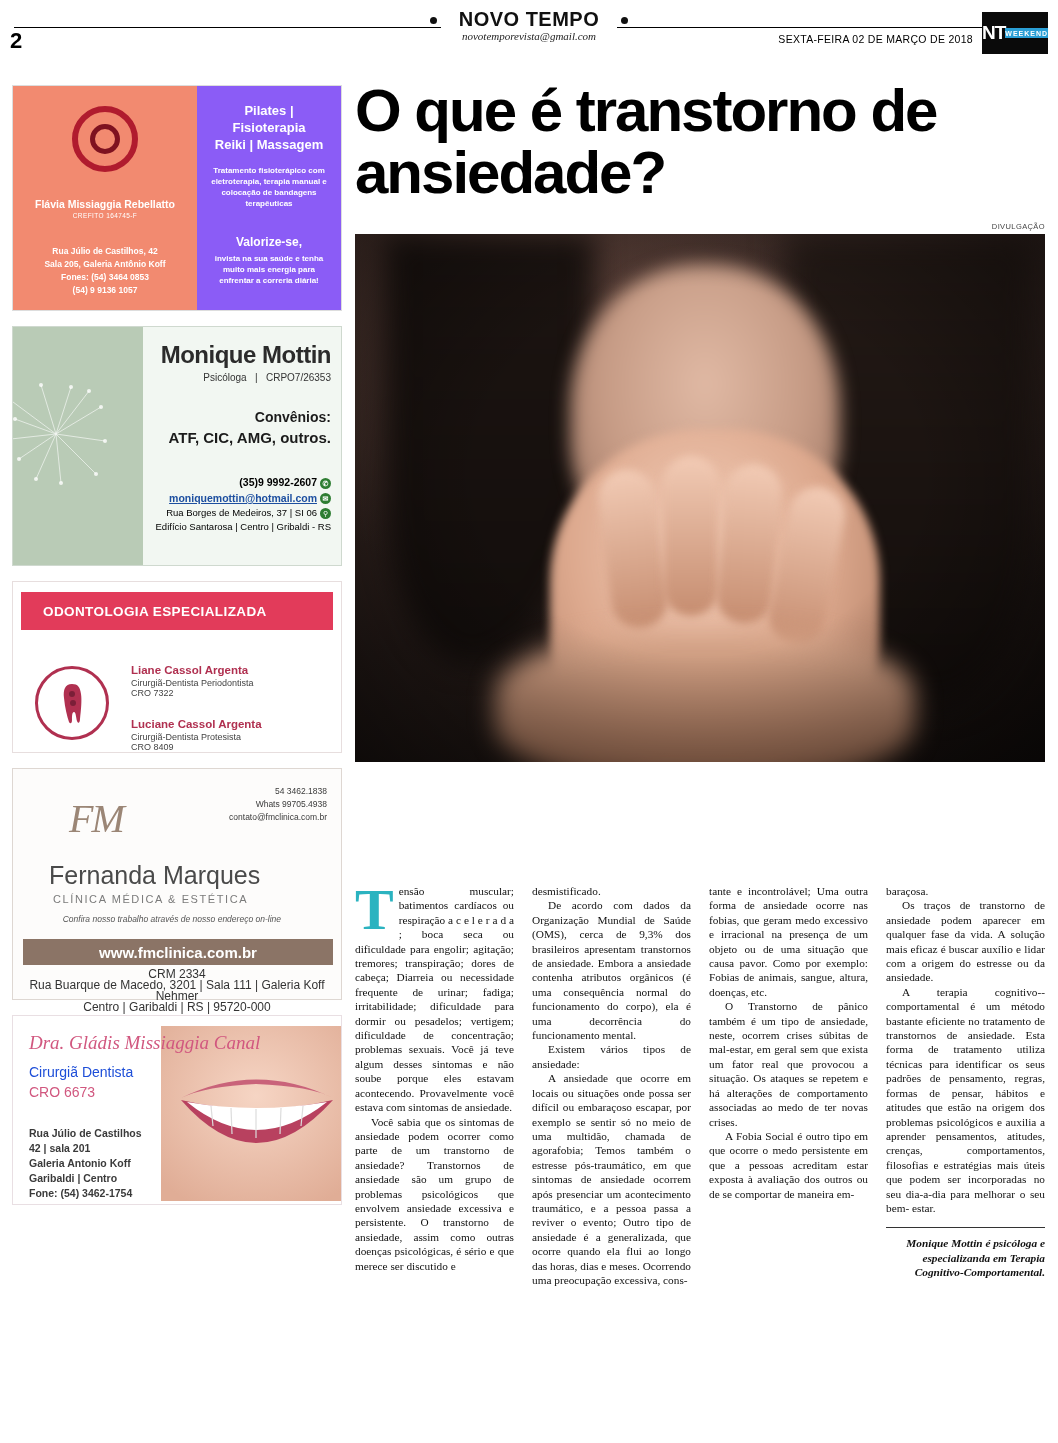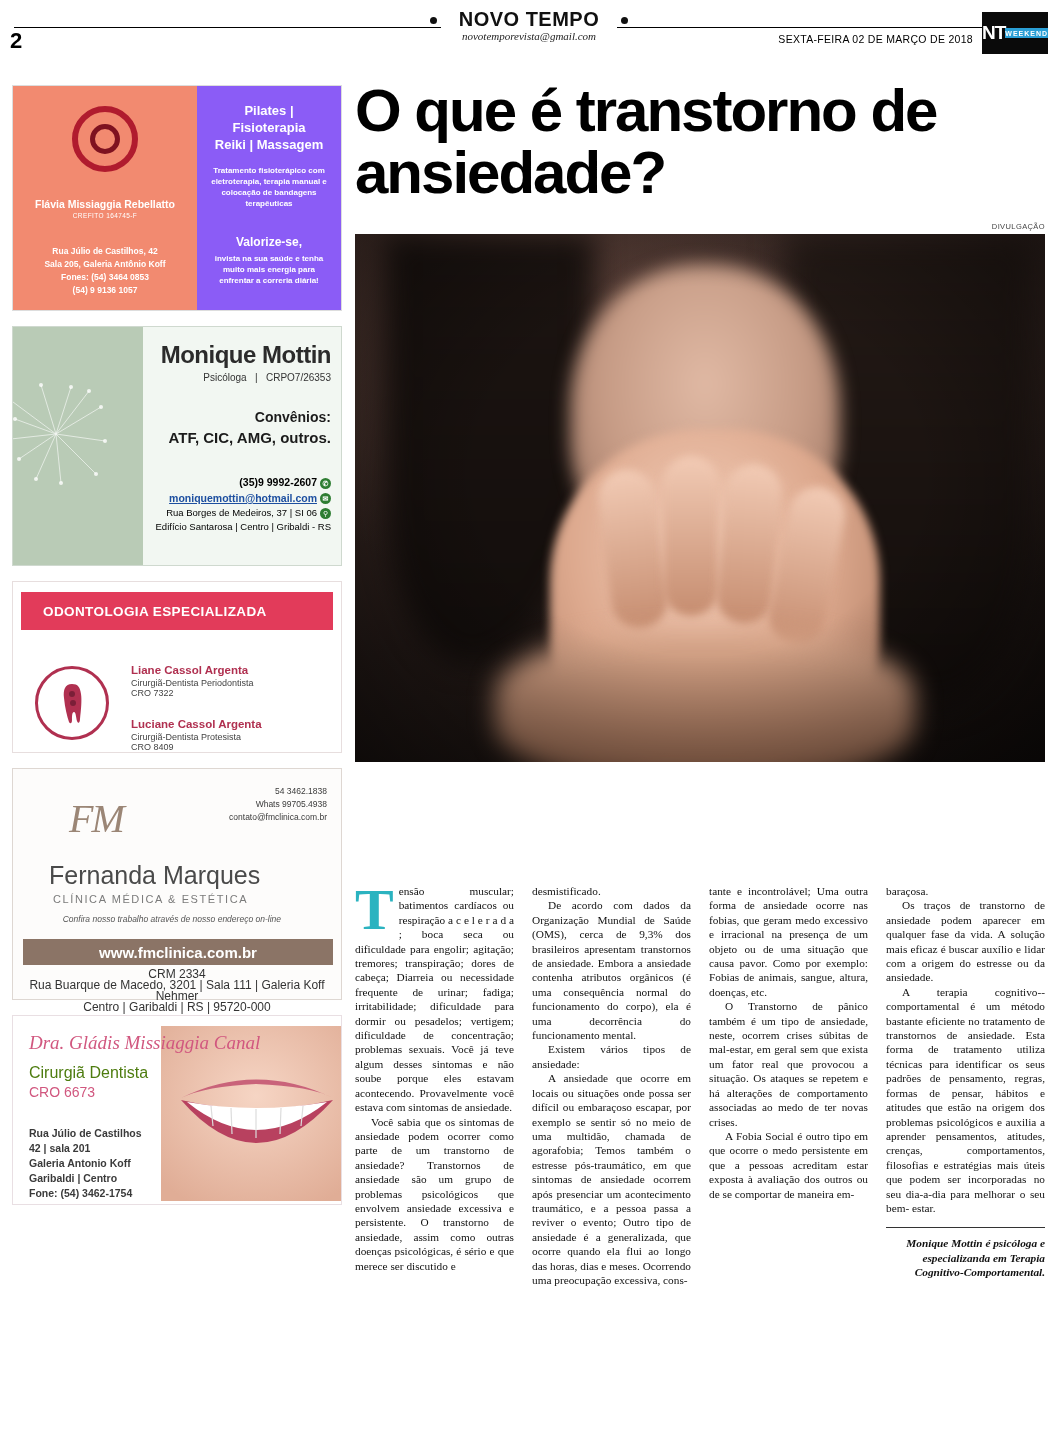--- a/index.html
+++ b/index.html
@@ -253,21 +253,21 @@
 
   
   .ad5 { height:190px; border:1px solid #e9dfe3; position:relative; overflow:hidden; background:#fff; }
   .ad5-title {
     position:absolute; left:16px; top:16px;
     font-family:"Liberation Serif", serif; font-style:italic;
     font-size:19px; color:#d1577f;
   }
   .ad5-spec {
     position:absolute; left:16px; top:48px;
-    font-family:"Liberation Sans", sans-serif; font-size:16px; color:#4d7c0f;
+    font-family:"Liberation Sans", sans-serif; font-size:14px; color:#1d4ed8;
   }
   .ad5-cro {
     position:absolute; left:16px; top:68px;
     font-family:"Liberation Sans", sans-serif; font-size:14px; color:#d1577f;
   }
   .ad5-addr {
     position:absolute; left:16px; top:110px;
     font-family:"Liberation Sans", sans-serif; font-size:10.5px; color:#3a3a3a;
     line-height:15px; font-weight:bold;
   }

